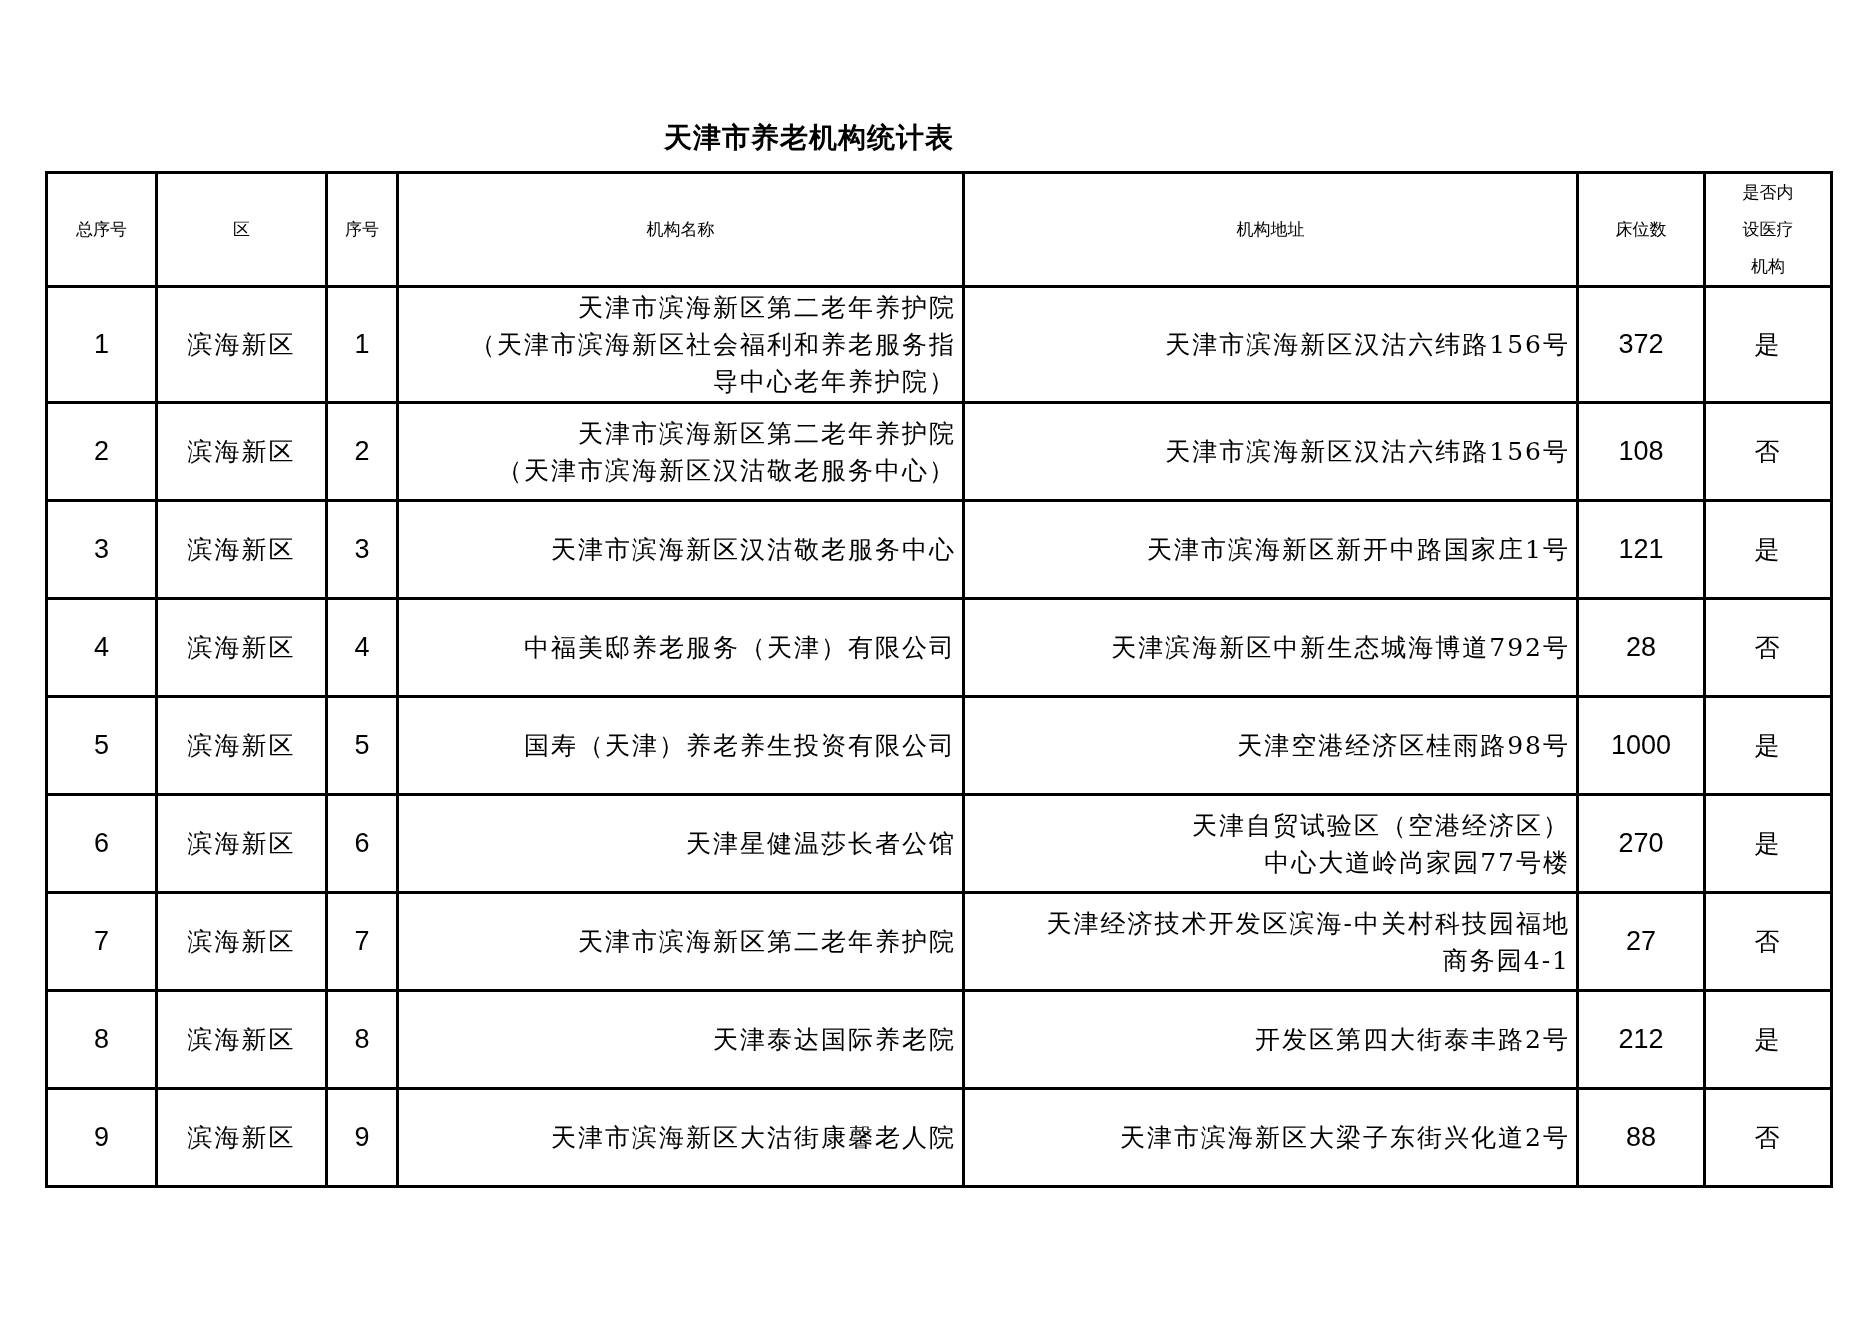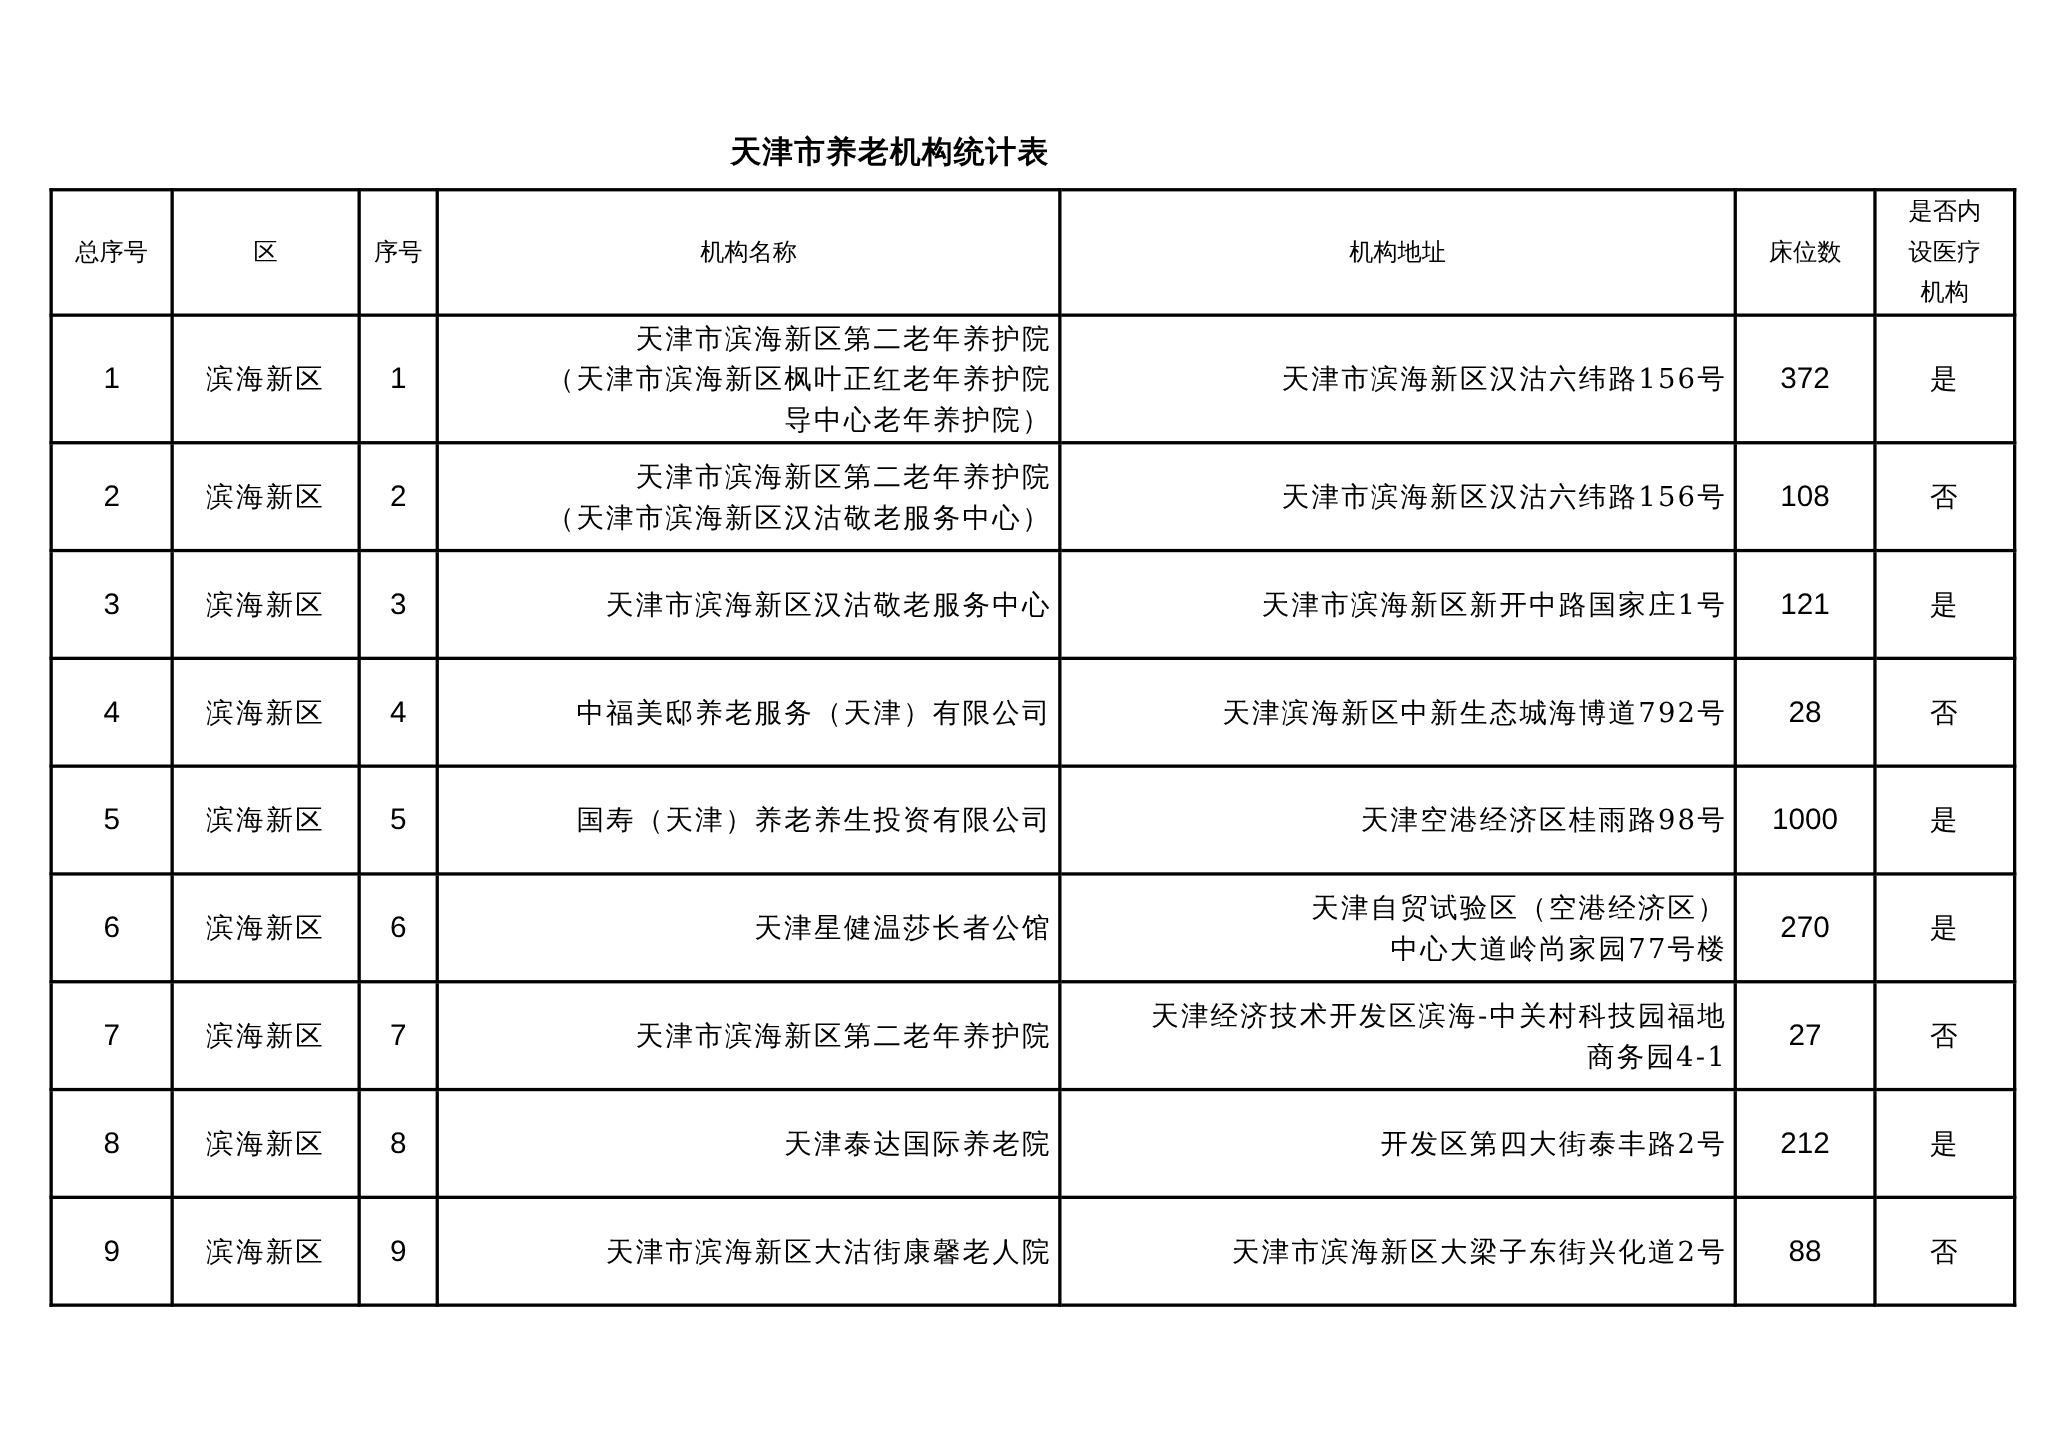--- a/index.html
+++ b/index.html
@@ -37,21 +37,21 @@
     table.stats th, table.stats td {
       border: 3px solid #000000;
       text-align: center;
       vertical-align: middle;
       padding: 0 6px;
       box-sizing: border-box;
     }
     table.stats th {
       font-family: "DejaVu Sans", "Liberation Sans", sans-serif;
       font-weight: normal;
-      font-size: 22px;
+      font-size: 17px;
       line-height: 37px;
       height: 99px;
     }
     table.stats td {
       font-family: "DejaVu Serif", "Liberation Serif", serif;
       font-size: 25px;
       line-height: 37px;
       height: 98px;
       letter-spacing: 2px;
     }
@@ -106,21 +106,21 @@
       </th>
     </tr>
   </thead>
   <tbody>
     <tr class="row-first">
       <td class="num">1</td>
       <td>滨海新区</td>
       <td class="num">1</td>
       <td>
         <span class="line">天津市滨海新区第二老年养护院</span>
-        <span class="line">（天津市滨海新区枫叶正红老年养护院</span>
+        <span class="line">（天津市滨海新区社会福利和养老服务指</span>
         <span class="line">导中心老年养护院）</span>
       </td>
       <td>
         <span class="line">天津市滨海新区汉沽六纬路156号</span>
       </td>
       <td class="num">372</td>
       <td class="flag">是</td>
     </tr>
     <tr>
       <td class="num">2</td>

